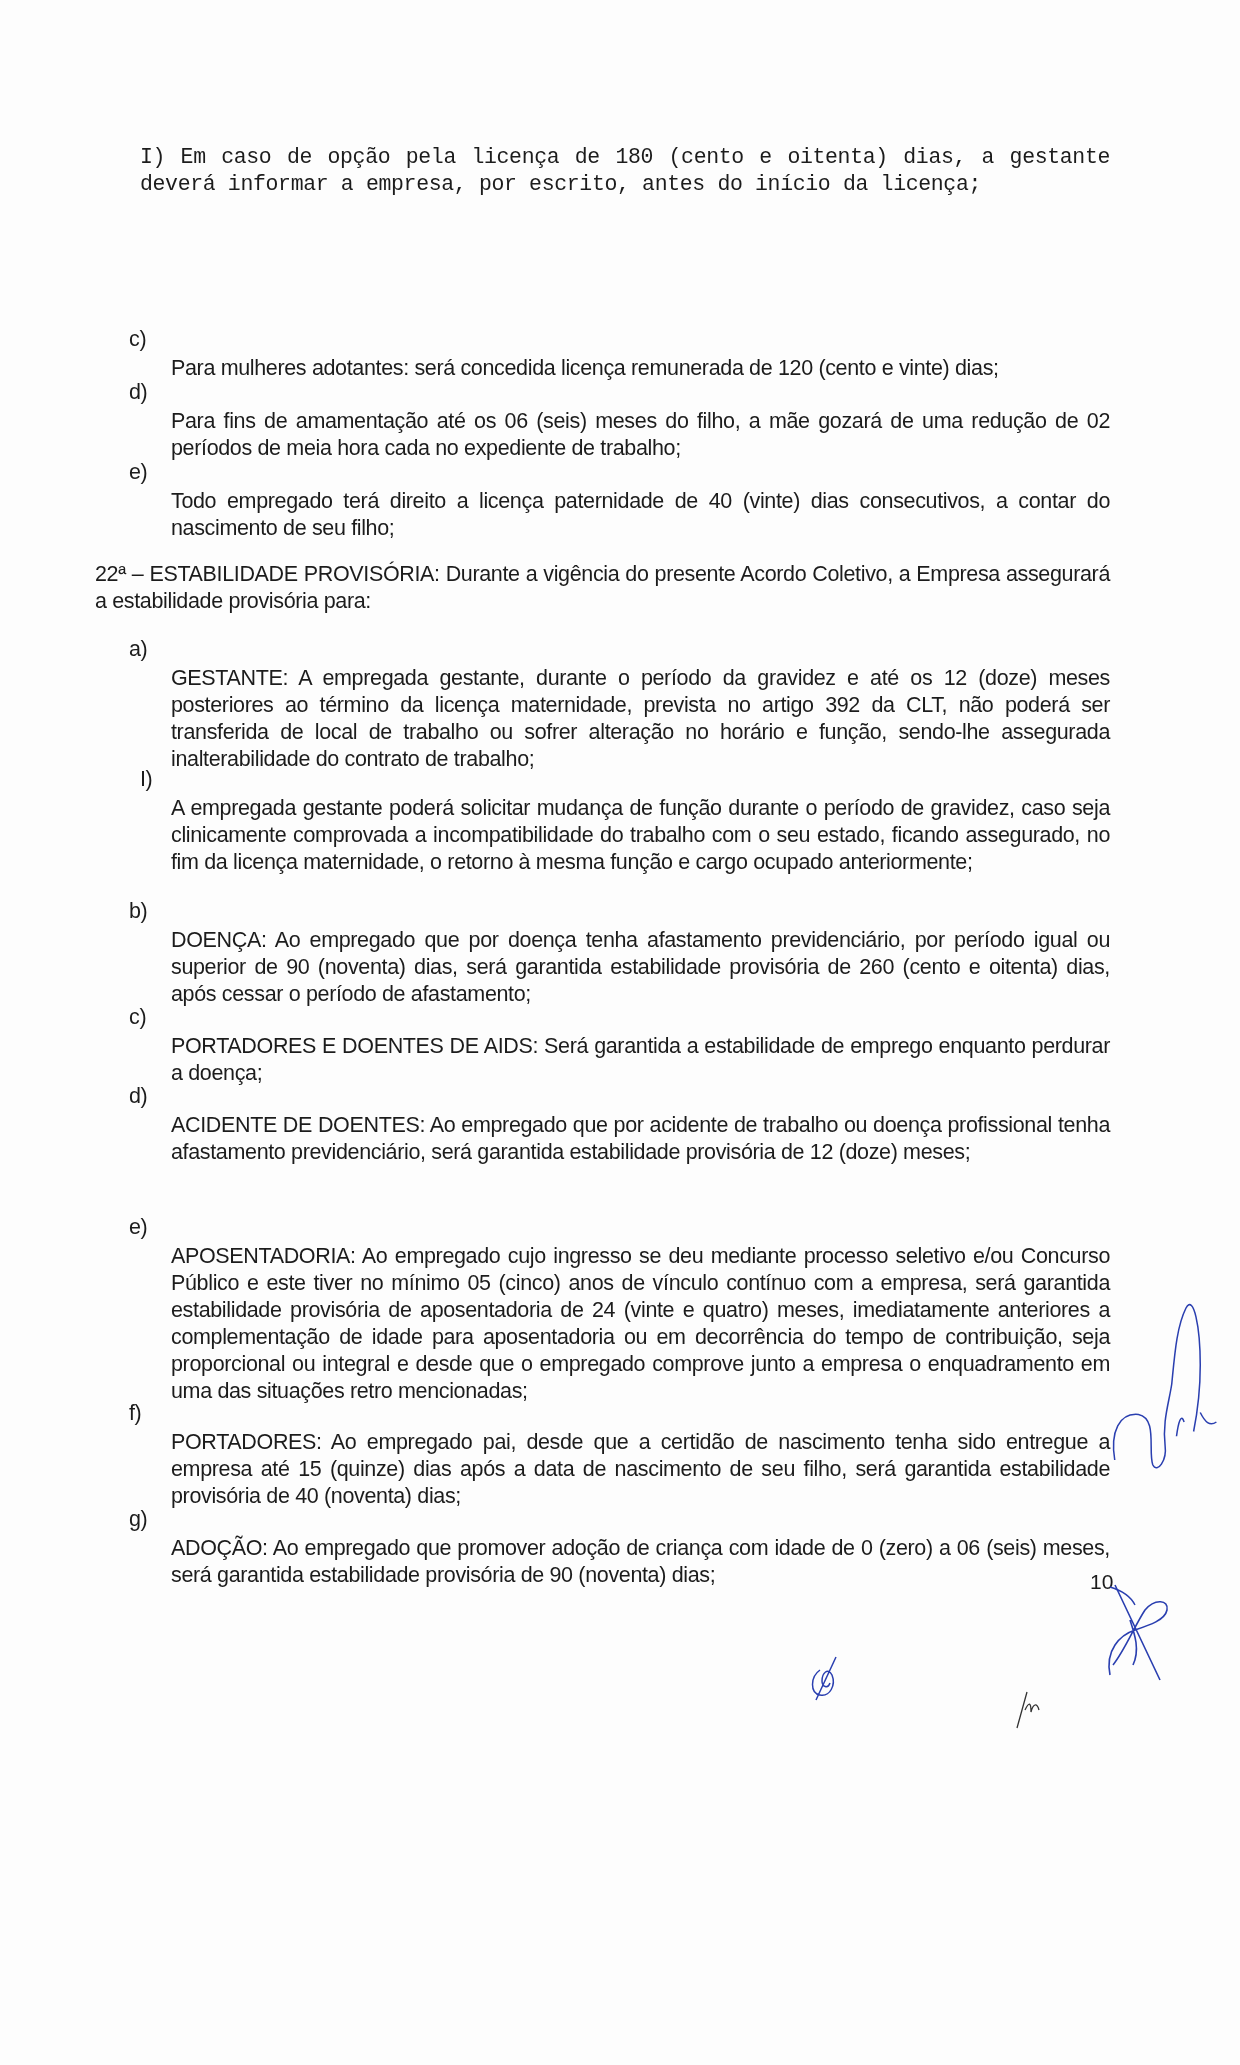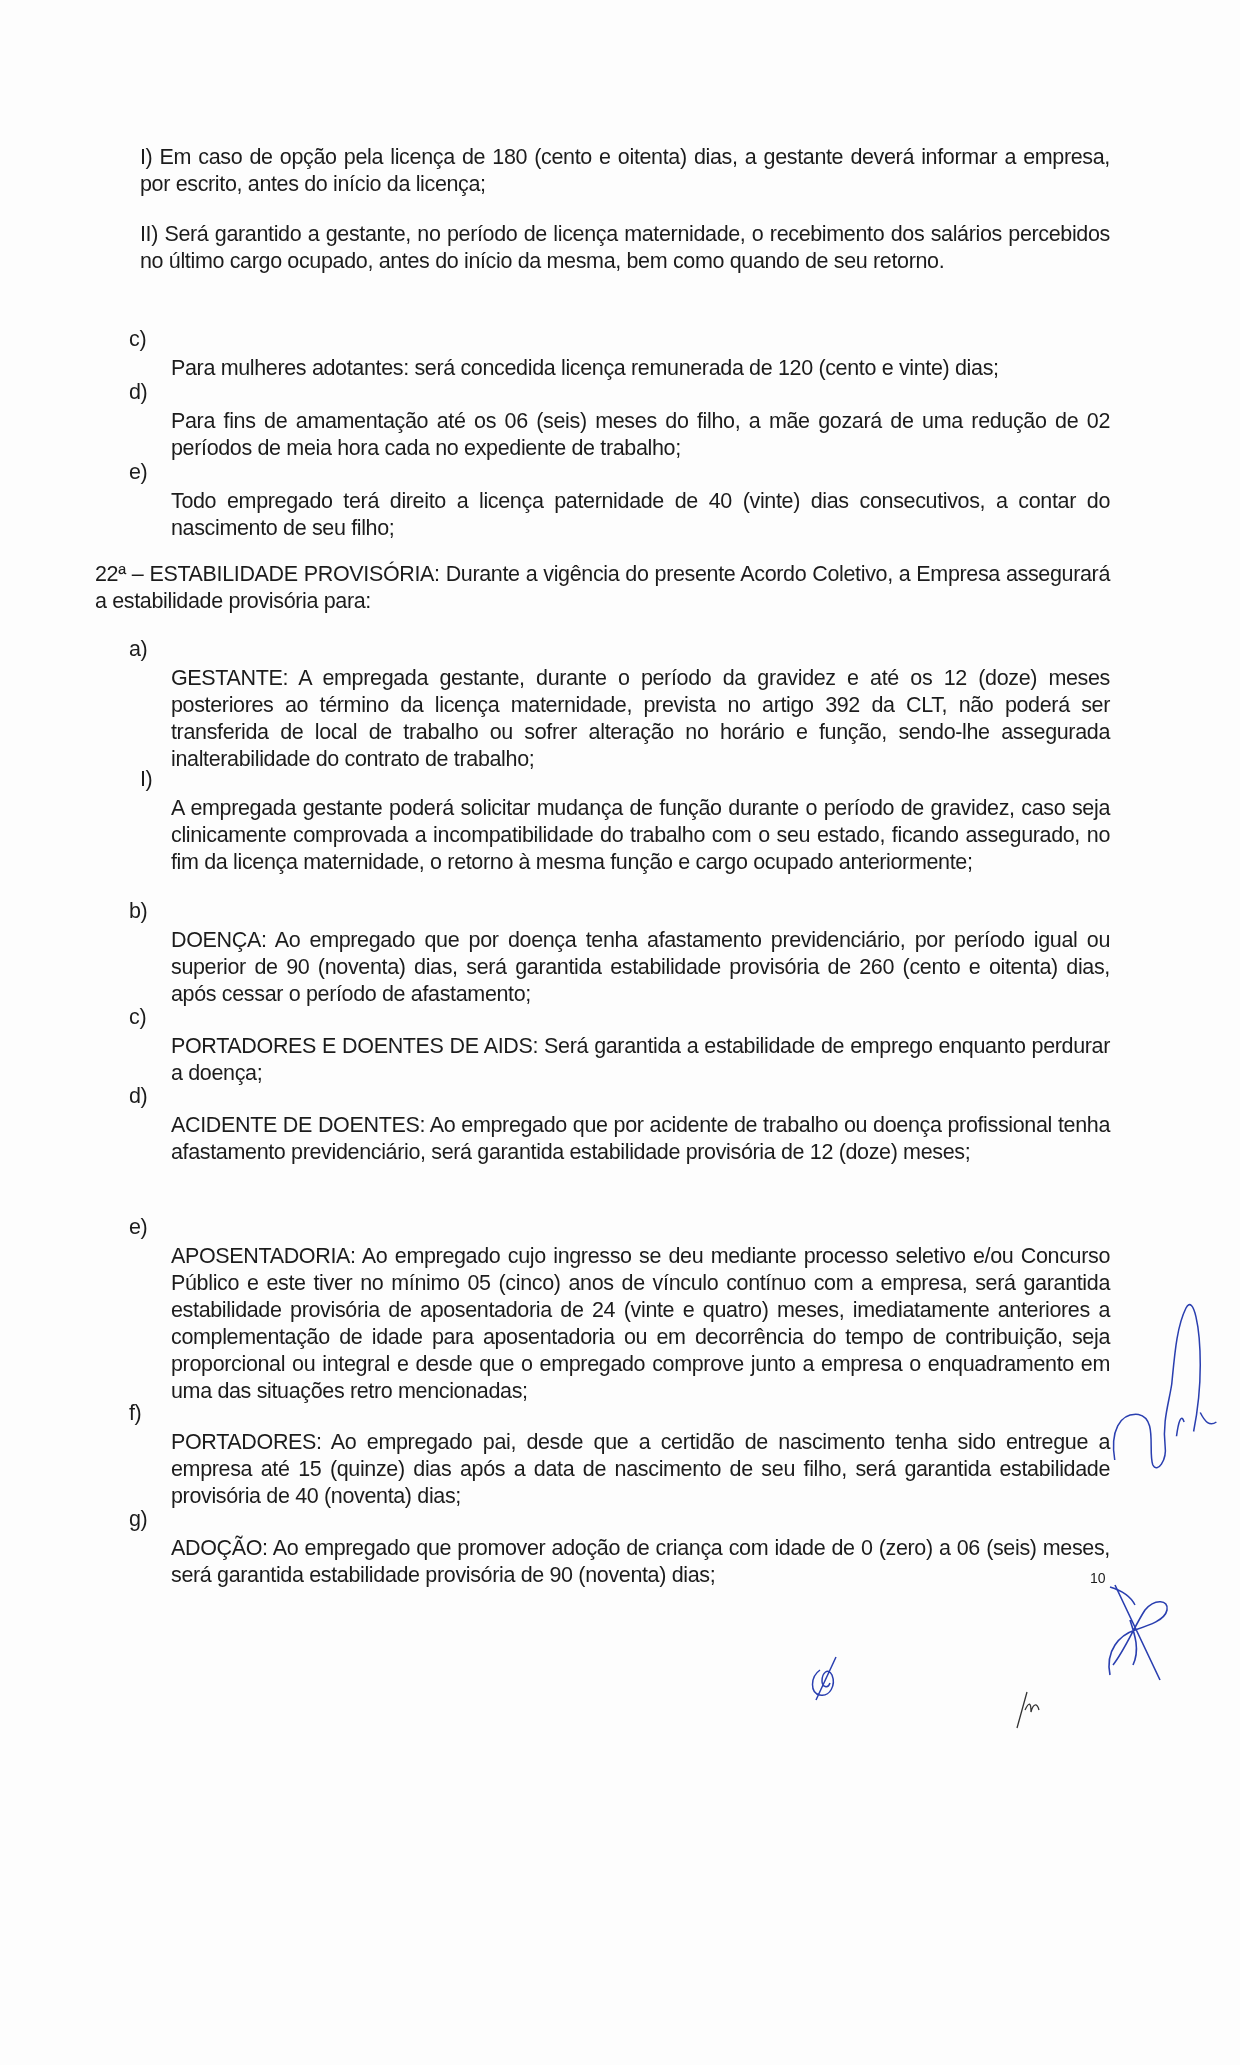--- a/index.html
+++ b/index.html
@@ -1,38 +1,35 @@
 <!DOCTYPE html>
 <html><head>
 <meta charset="utf-8">
 <style>
   html,body{margin:0;padding:0;background:#fdfdfd;}
   body{width:1240px;height:2065px;position:relative;overflow:hidden;font-family:"Liberation Sans",sans-serif;color:#1c1c1c;}
   .page{position:absolute;left:0;top:0;width:1240px;height:2065px;}
   .block{position:absolute;font-size:21.5px;line-height:27px;text-align:justify;letter-spacing:-0.35px;}
   .block p{margin:0;}
-  .sub{left:140px;width:970px;}
+  .sub{left:140px;width:970px;font-family:Liberation Mono, monospace;}
   .item{left:129px;width:981px;display:flex;}
   .item .mk{width:42px;flex:none;}
   .item .tx{flex:1;text-align:justify;margin-top:29px;}
   .sec{left:95px;width:1015px;}
   b{font-weight:normal;}
-  .pagenum{position:absolute;left:1090px;top:1570px;font-size:14px;}
+  .pagenum{position:absolute;left:1090px;top:1570px;font-size:21px;}
   svg.sig{position:absolute;overflow:visible;}
 </style>
 </head>
 <body>
 
 <div class="page">
 
   <div class="block sub" style="top:144px;">
     <p>I)  Em caso de opção pela licença de 180 (cento e oitenta) dias, a gestante deverá informar a empresa, por escrito, antes do início da licença;</p>
-  </div>
-  <div class="block sub" style="top:221px;">
-    <p>II) Será garantido a gestante, no período de licença maternidade, o recebimento dos salários percebidos no último cargo ocupado, antes do início da mesma, bem como quando de seu retorno.</p>
   </div>
 
   <div class="block item" style="top:326px;">
     <span class="mk">c)</span>
     <span class="tx">Para mulheres adotantes: será concedida licença remunerada de 120 (cento e vinte) dias;</span>
   </div>
   <div class="block item" style="top:379px;">
     <span class="mk">d)</span>
     <span class="tx">Para fins de amamentação até os 06 (seis) meses do filho, a mãe gozará de uma redução de 02 períodos de meia hora cada no expediente de trabalho;</span>
   </div>

